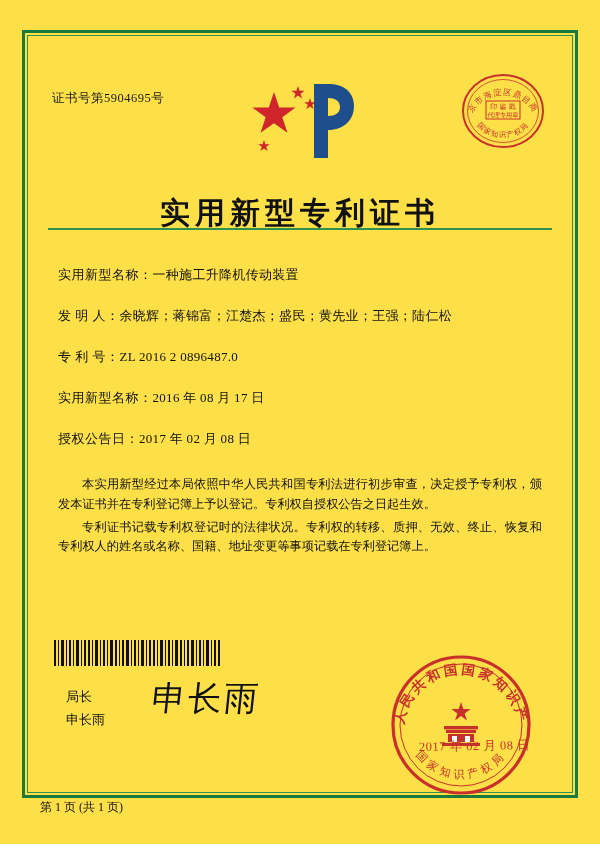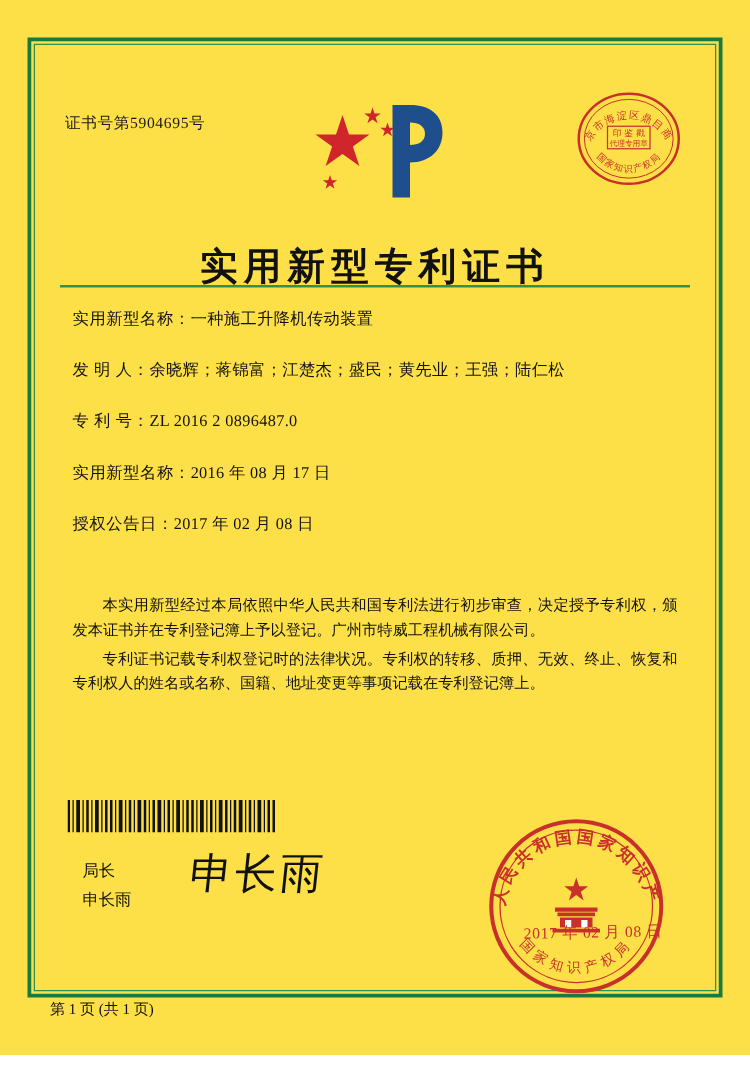--- a/index.html
+++ b/index.html
@@ -105,20 +105,21 @@
     left: 18px;
     right: 18px;
     top: 196px;
   }
   .field {
     font-size: 13px;
     color: #111;
     margin-bottom: 23.5px;
     line-height: 1.35;
     white-space: nowrap;
+    margin-top: 20px;
   }
   .field .lbl {
     letter-spacing: 0.5px;
   }
   .field .val {
     letter-spacing: 0.3px;
   }
 
   .paragraphs {
     position: absolute;
@@ -250,21 +251,21 @@
       </div>
       <div class="field">
         <span class="lbl">实用新型名称：</span><span class="val">2016 年 08 月 17 日</span>
       </div>
       <div class="field">
         <span class="lbl">授权公告日：</span><span class="val">2017 年 02 月 08 日</span>
       </div>
     </div>
 
     <div class="paragraphs">
-      <p>本实用新型经过本局依照中华人民共和国专利法进行初步审查，决定授予专利权，颁发本证书并在专利登记簿上予以登记。广州市特威工程机械有限公司。</p>
+      <p>本实用新型经过本局依照中华人民共和国专利法进行初步审查，决定授予专利权，颁发本证书并在专利登记簿上予以登记。专利权自授权公告之日起生效。</p>
       <p>专利证书记载专利权登记时的法律状况。专利权的转移、质押、无效、终止、恢复和专利权人的姓名或名称、国籍、地址变更等事项记载在专利登记簿上。</p>
     </div>
 
     <div class="barcode">
       <svg width="168" height="26" viewBox="0 0 168 26" xmlns="http://www.w3.org/2000/svg">
         <g fill="#111">
           <rect x="0" y="0" width="2" height="26"></rect>
             <rect x="4" y="0" width="1" height="26"></rect>
           <rect x="7" y="0" width="3" height="26"></rect>
             <rect x="12" y="0" width="1" height="26"></rect>

